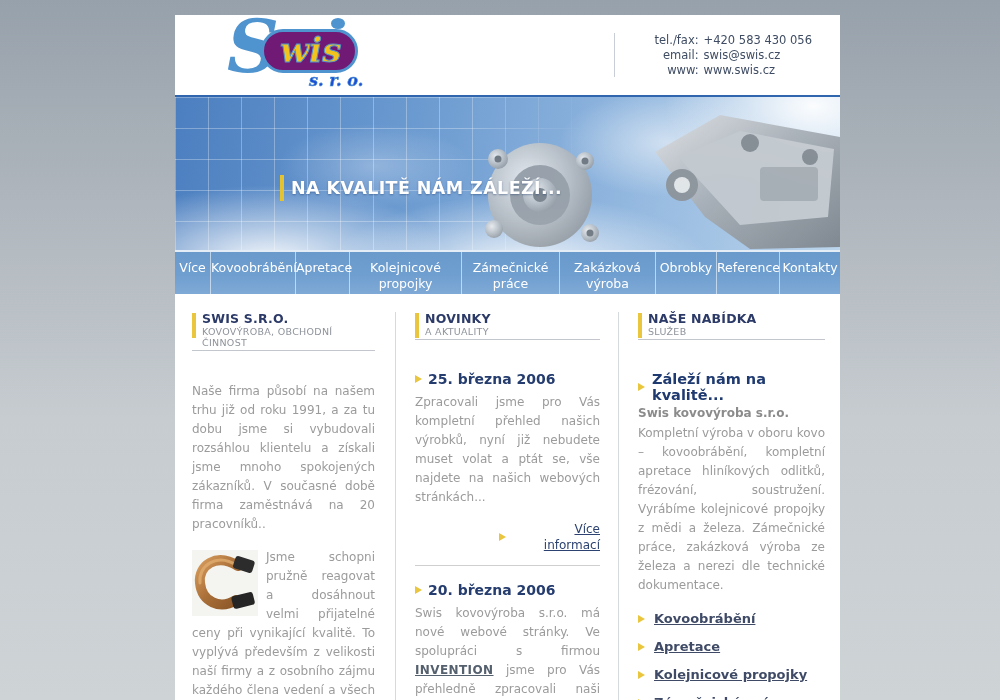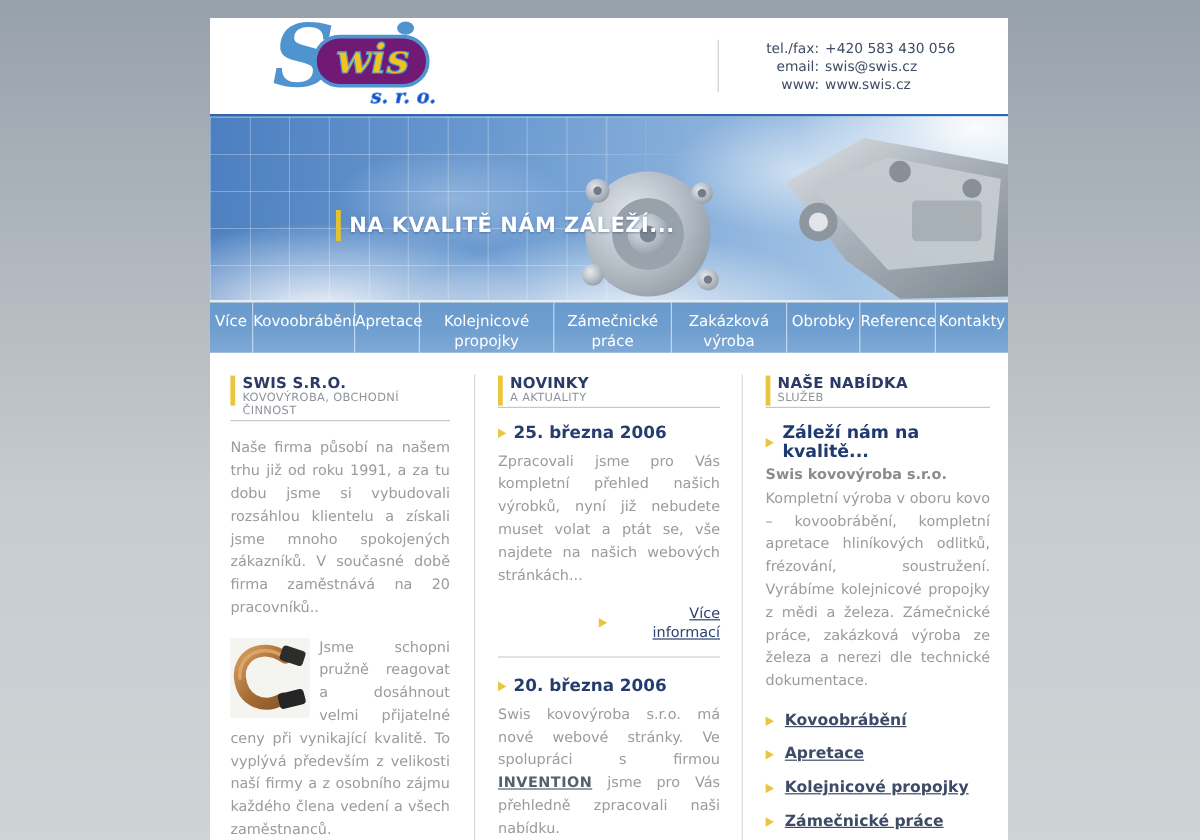--- a/index.html
+++ b/index.html
@@ -11,21 +11,21 @@
   .site{position:absolute;left:175px;top:15px;width:665px;}
 
   
   .header{height:80px;background:#fff;border-bottom:2px solid #2f66ad;position:relative;display:flex;align-items:center;}
   .logo{position:relative;margin-left:52px;width:170px;height:72px;}
   .logo-s{position:absolute;left:0;top:-8px;font-family:"DejaVu Serif","Liberation Serif",serif;font-style:italic;font-weight:bold;font-size:72px;line-height:72px;color:#4f94cf;}
   .logo-capsule{position:absolute;left:34px;top:10px;border:3px solid #4f94cf;border-radius:26px;background:#701a75;padding:0 14px 2px 16px;}
   .logo-wis{font-family:"DejaVu Serif","Liberation Serif",serif;font-style:italic;font-weight:bold;font-size:34px;line-height:36px;color:#f2c31d;-webkit-text-stroke:1px #4f94cf;}
   .logo-idot{position:absolute;left:104px;top:-1px;width:14px;height:11px;border-radius:50%;background:#4f94cf;}
   .logo-sro{position:absolute;left:82px;top:52px;font-family:"DejaVu Serif","Liberation Serif",serif;font-style:italic;font-weight:bold;font-size:16px;color:#1d4ed8;-webkit-text-stroke:0.6px #4f94cf;}
-  .contact{margin-left:auto;margin-right:44px;border-left:1px solid #c9ced6;padding-left:40px;height:44px;display:flex;align-items:center;}
+  .contact{margin-left:auto;margin-right:28px;border-left:1px solid #c9ced6;padding-left:40px;height:44px;display:flex;align-items:center;}
   .contact table{border-collapse:collapse;font-size:11.5px;color:#3f4c63;line-height:15px;}
   .contact td{padding:0;white-space:nowrap}
   .contact td.lbl{text-align:right;padding-right:5px;}
 
   
   .banner{position:relative;height:153px;overflow:hidden;border-bottom:2px solid #e4edf6;
     background:
       radial-gradient(ellipse 260px 110px at 14% 108%,rgba(255,255,255,.95),rgba(255,255,255,0) 70%),
       radial-gradient(ellipse 300px 120px at 52% 115%,rgba(255,255,255,.97),rgba(255,255,255,0) 65%),
       radial-gradient(ellipse 240px 140px at 96% 6%,rgba(255,255,255,.95),rgba(255,255,255,0) 62%),
@@ -56,21 +56,21 @@
 
   
   .content{display:flex;background:#fff;min-height:420px;padding-top:18px;}
   .col{box-sizing:border-box;}
   .col-about{width:183px;margin-left:17px;}
   .col-news{width:185px;margin-left:19px;}
   .col-offer{width:187px;margin-left:19px;}
   .vsep{width:1px;background:#d7dadd;margin-left:20px;}
   .vsep2{width:1px;background:#d7dadd;margin-left:18px;}
 
-  .sec-head{position:relative;border-bottom:1px solid #c3c7cd;padding:0 0 2px 10px;margin-bottom:13px;}
+  .sec-head{position:relative;border-bottom:1px solid #c3c7cd;padding:0 0 2px 10px;margin-bottom:31px;}
   .sec-head::before{content:"";position:absolute;left:0;top:1px;width:4px;height:25px;background:#e9c63d;}
   .sec-title{font-size:12.5px;font-weight:bold;color:#2c3a68;line-height:14px;letter-spacing:.2px;}
   .sec-sub{font-size:9.5px;color:#8e939b;line-height:11px;letter-spacing:.3px;}
 
   .body-txt{font-size:12px;line-height:19px;color:#9b9b9b;text-align:justify;margin:0 0 14px 0;}
   .photo{float:left;width:66px;height:66px;margin:2px 8px 4px 0;background:#f4f4f1;}
 
   .arr{display:inline-block;width:0;height:0;border-left:7px solid #e9c63d;border-top:4.5px solid transparent;border-bottom:4.5px solid transparent;flex:none;}
 
   .news-date{display:flex;align-items:center;gap:6px;margin:0 0 6px 0;}

